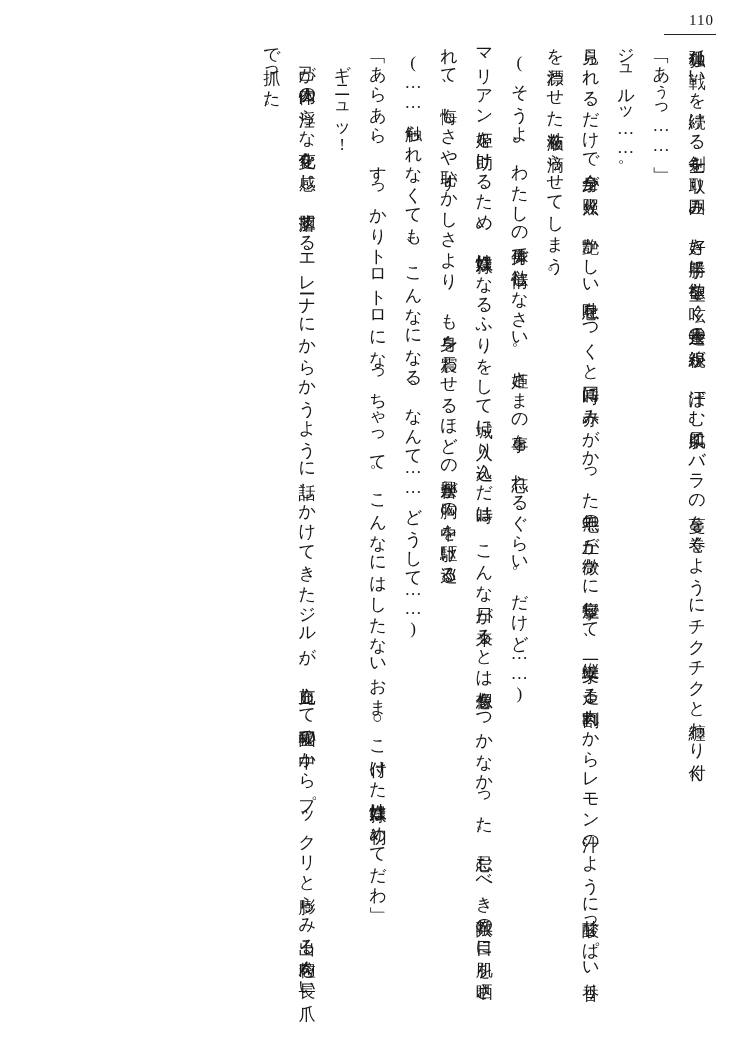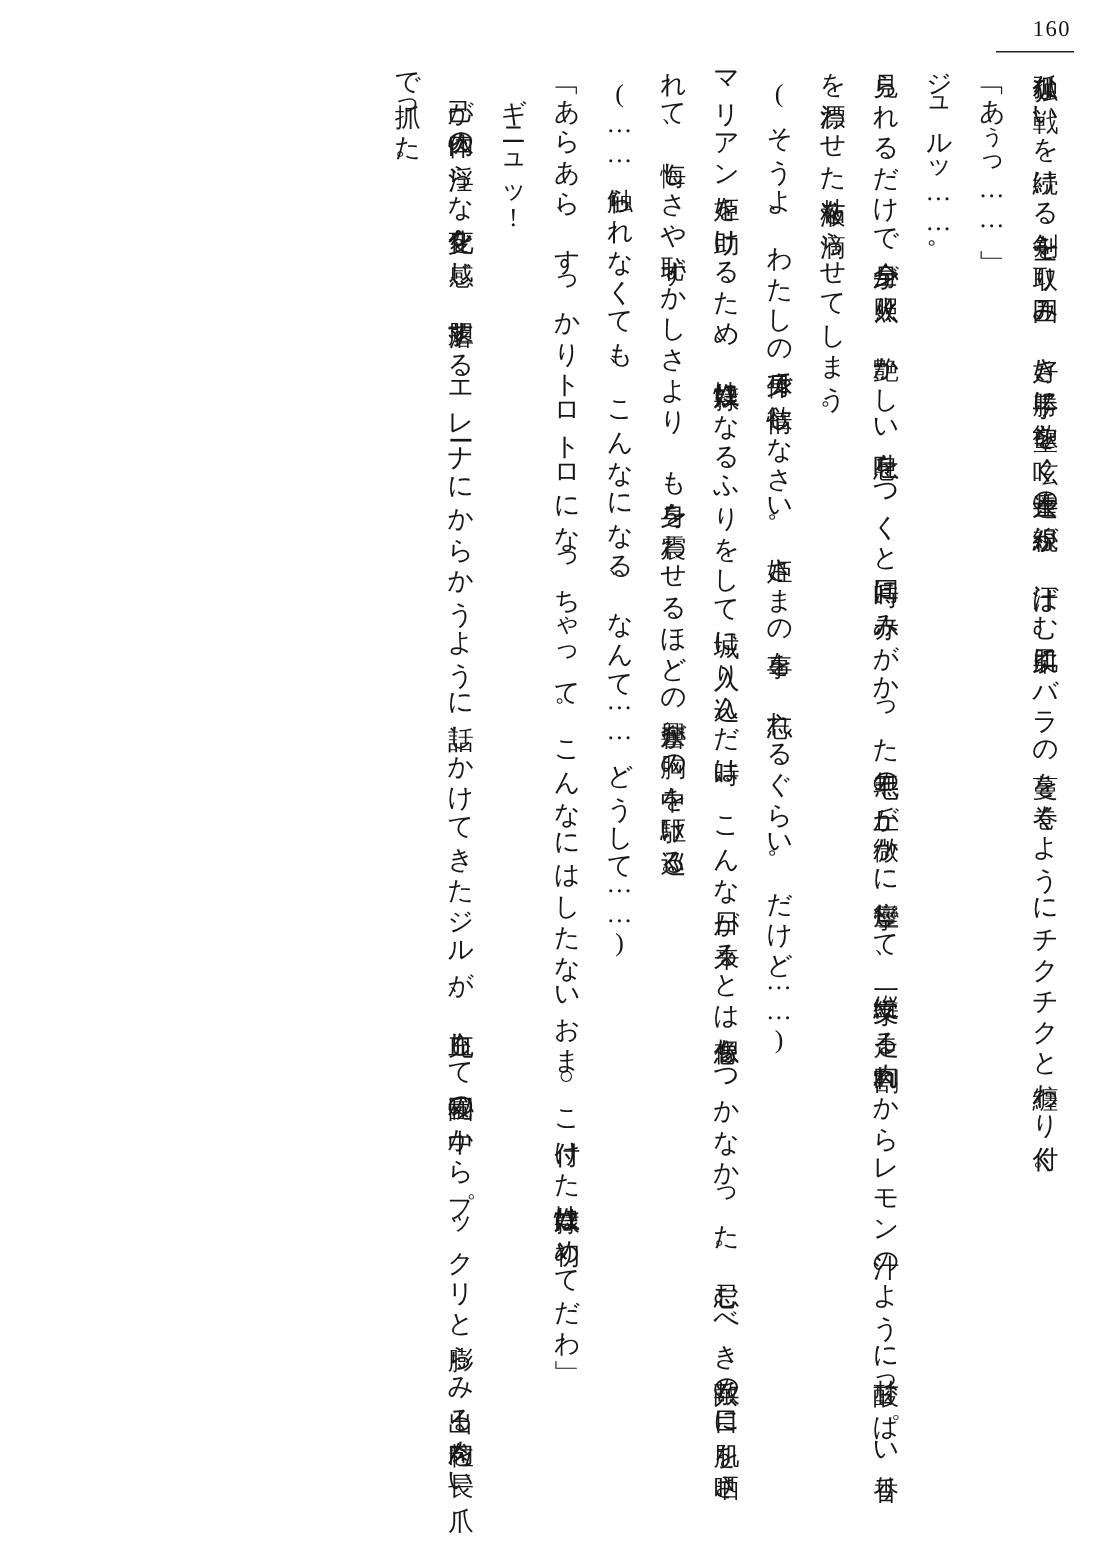--- a/index.html
+++ b/index.html
@@ -59,21 +59,21 @@
     text-indent: 0;
   }
   .text-body p.indent {
     text-indent: 1em;
   }
 </style>
 </head>
 <body>
 
 <div class="page">
-  <div class="page-number">160</div>
+  <div class="page-number">110</div>
   <div class="page-rule"></div>
   <div class="text-body">
     <p>孤独な戦いを続ける剣士を取り囲み、好き勝手に欲望を呟く兵士達の視線が、汗ばむ柔肌にバラの蔓を巻くようにチクチクと纏わり付く。</p>
     <p class="indent">「あぅっ……」</p>
     <p>ジュルッ……。</p>
     <p>見られるだけで全身が火照り、艶かしい吐息をつくと同時に赤みがかった無毛の丘が微かに痙攣して、縦一文字に走る肉割れからレモン汁のように甘酸っぱい香りを漂わせた粘液を滴らせてしまう。</p>
     <p class="indent">(そうよ、わたしの身体で欲情しなさい。姫さまの事を、忘れるぐらい。だけど……)</p>
     <p>マリアン姫を助けるため、性奴隷になるふりをして城に入り込んだ時は、こんな日が来るとは想像もつかなかった。忌むべき敵兵の目に肌を晒されて、悔しさや恥ずかしさより も身を震わせるほどの興奮が胸の中を駆け巡る。</p>
     <p class="indent">(……触られなくても、こんなになる、なんて……どうして……)</p>
     <p class="indent">「あらあら、すっかりトロトロになっちゃって。こんなにはしたないおま○こ付けた性奴隷は初めてだわ」</p>

